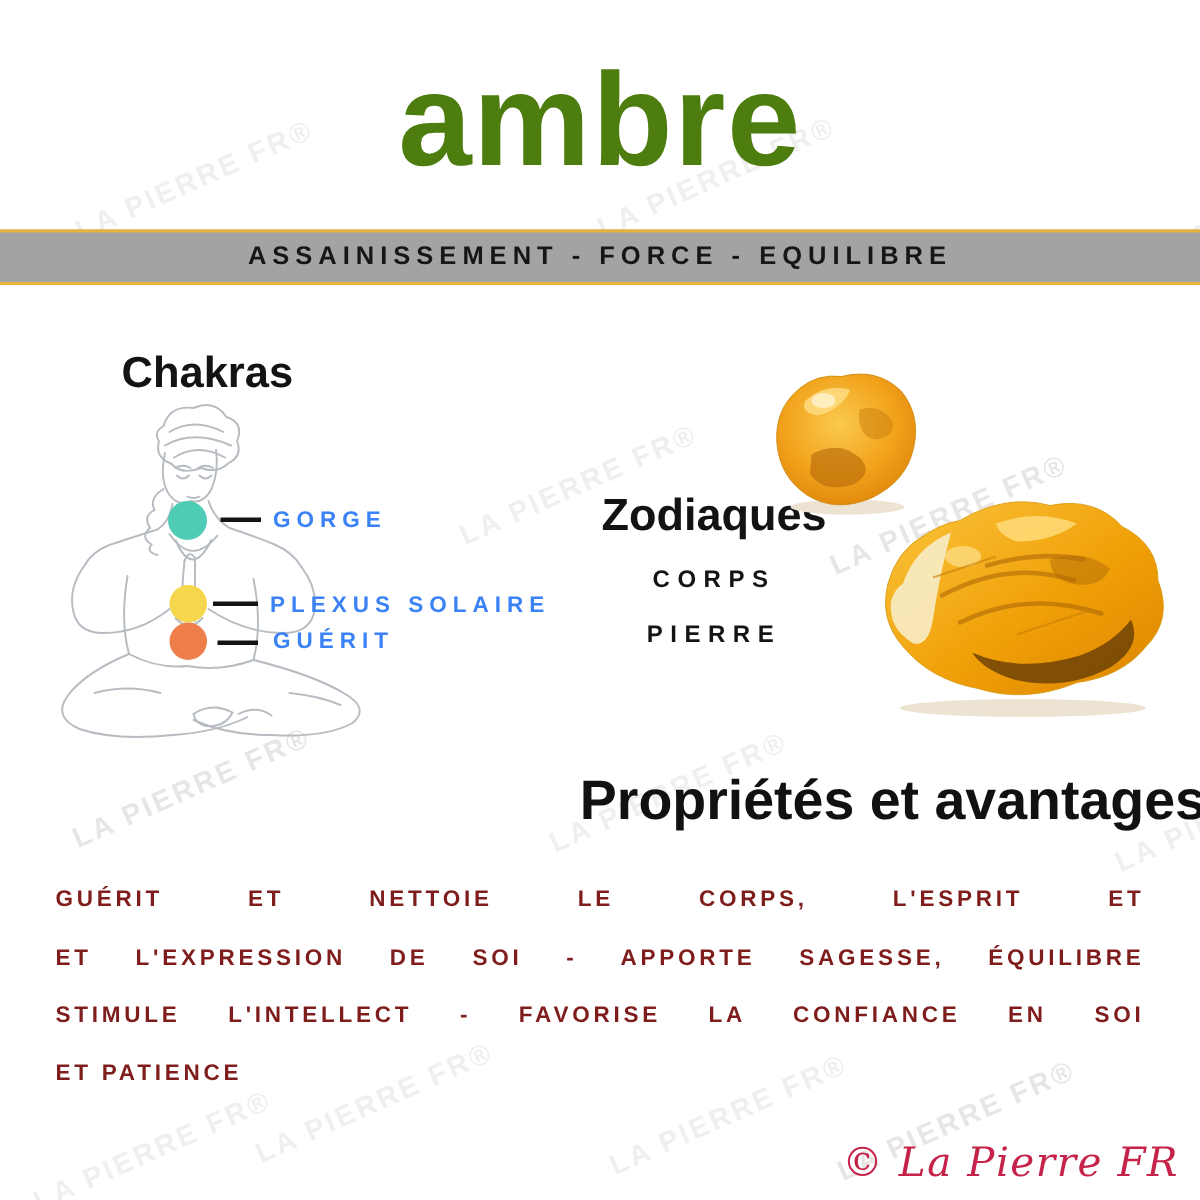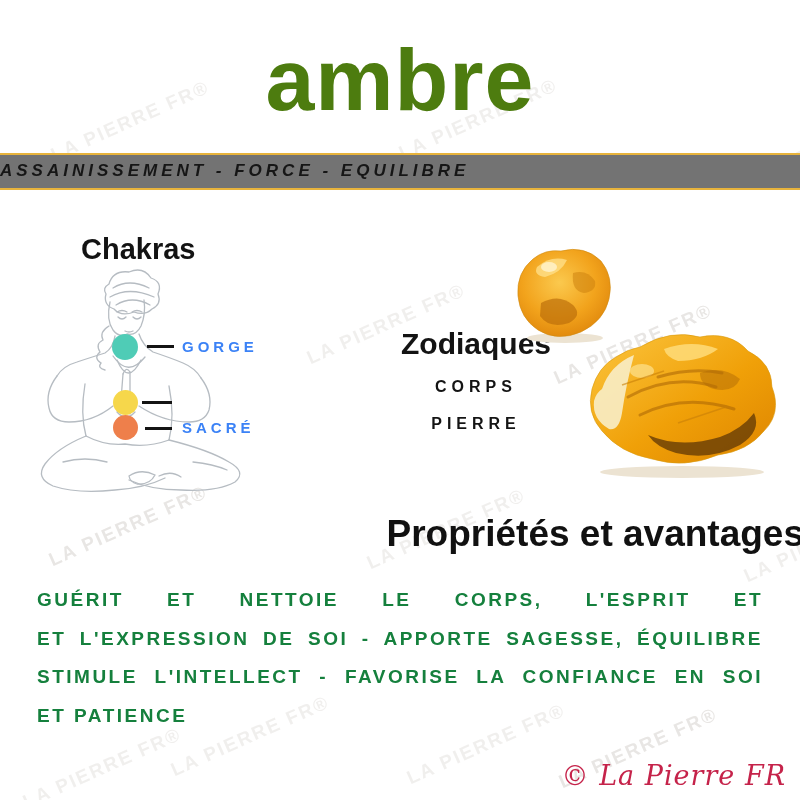--- a/index.html
+++ b/index.html
@@ -18,21 +18,21 @@
 
   
   .title {
     position:absolute; top:36px; left:0; width:100%; margin:0;
     text-align:center; font-size:88px; line-height:1; font-weight:bold;
     letter-spacing:1px; color:#4d7c0f;
   }
   .banner {
     position:absolute; top:153px; left:0; width:100%;
     border-top:2px solid #e7b33c; border-bottom:2px solid #e7b33c;
-    padding:6px 0 7px; background:#737373;font-style:italic;
+    padding:6px 0 7px; text-align:center; background:#a3a3a3;
   }
   .banner-text { font-size:17px; font-weight:bold; letter-spacing:4px; color:#161616; line-height:20px; }
 
   
   .chakras-heading { position:absolute; left:69px; top:221px; margin:12px; font-size:29px; font-weight:bold; color:#131313; }
   .figure-svg { position:absolute; left:33px; top:264px; }
   .chakra-dot { position:absolute; border-radius:50%; }
   .dot-gorge  { left:112px; top:334px; width:26px; height:26px; background:#4fccb6; }
   .dot-plexus { left:113px; top:390px; width:25px; height:25px; background:#f6d74b; }
   .dot-sacre  { left:113px; top:415px; width:25px; height:25px; background:#ee7f4b; }
@@ -51,21 +51,21 @@
   .zodiaque-sign { margin:0 0 19px; font-size:16px; font-weight:bold; letter-spacing:5px; color:#141414; }
 
   
   .stone-small { position:absolute; left:511px; top:245px; }
   .stone-large { position:absolute; left:582px; top:327px; }
 
   
   .props-heading { position:absolute; top:509px; left:0; width:100%; margin:4px; text-align:right; font-size:37px; font-weight:bold; color:#111; }
   .props { position:absolute; left:37px; top:581px; width:726px; }
   .props-line {
-    font-size:19px; font-weight:bold; letter-spacing:2.5px; color:#15803d;
+    font-size:15px; font-weight:bold; letter-spacing:2.5px; color:#7f1d1d;
     line-height:38.5px; text-align:justify; text-align-last:justify; white-space:normal;
   }
   .props-line.last { text-align-last:left; }
 
   
   .copyright {
     position:absolute; right:14px; top:760px;
     font-family:"DejaVu Serif", serif; font-style:italic;
     font-size:27px; color:#c5234a; letter-spacing:1px;
   }
@@ -136,24 +136,25 @@
     <path d="M96 212 Q108 204 122 211 Q117 221 104 220 Q97 218 96 212 Z"></path>
     <path d="M126 212 Q138 206 148 213"></path>
   </svg>
 
   <span class="chakra-dot dot-gorge"></span>
   <span class="chakra-line line-gorge"></span>
   <span class="chakra-label label-gorge">GORGE</span>
 
   <span class="chakra-dot dot-plexus"></span>
   <span class="chakra-line line-plexus"></span>
+  <span class="chakra-label label-plexus">PLEXUS SOLAIRE</span>
 
   <span class="chakra-dot dot-sacre"></span>
   <span class="chakra-line line-sacre"></span>
-  <span class="chakra-label label-sacre">SACRÉ</span>
+  <span class="chakra-label label-sacre">GUÉRIT</span>
 
   <div class="zodiaques">
     <h2 class="zodiaques-heading">Zodiaques</h2>
     <div class="zodiaque-sign">CORPS</div>
     <div class="zodiaque-sign">PIERRE</div>
   </div>
 
   <svg class="stone-small" width="104" height="100" viewBox="0 0 104 100">
     <defs>
       <radialGradient id="gSmall" cx="45%" cy="38%" r="72%">

